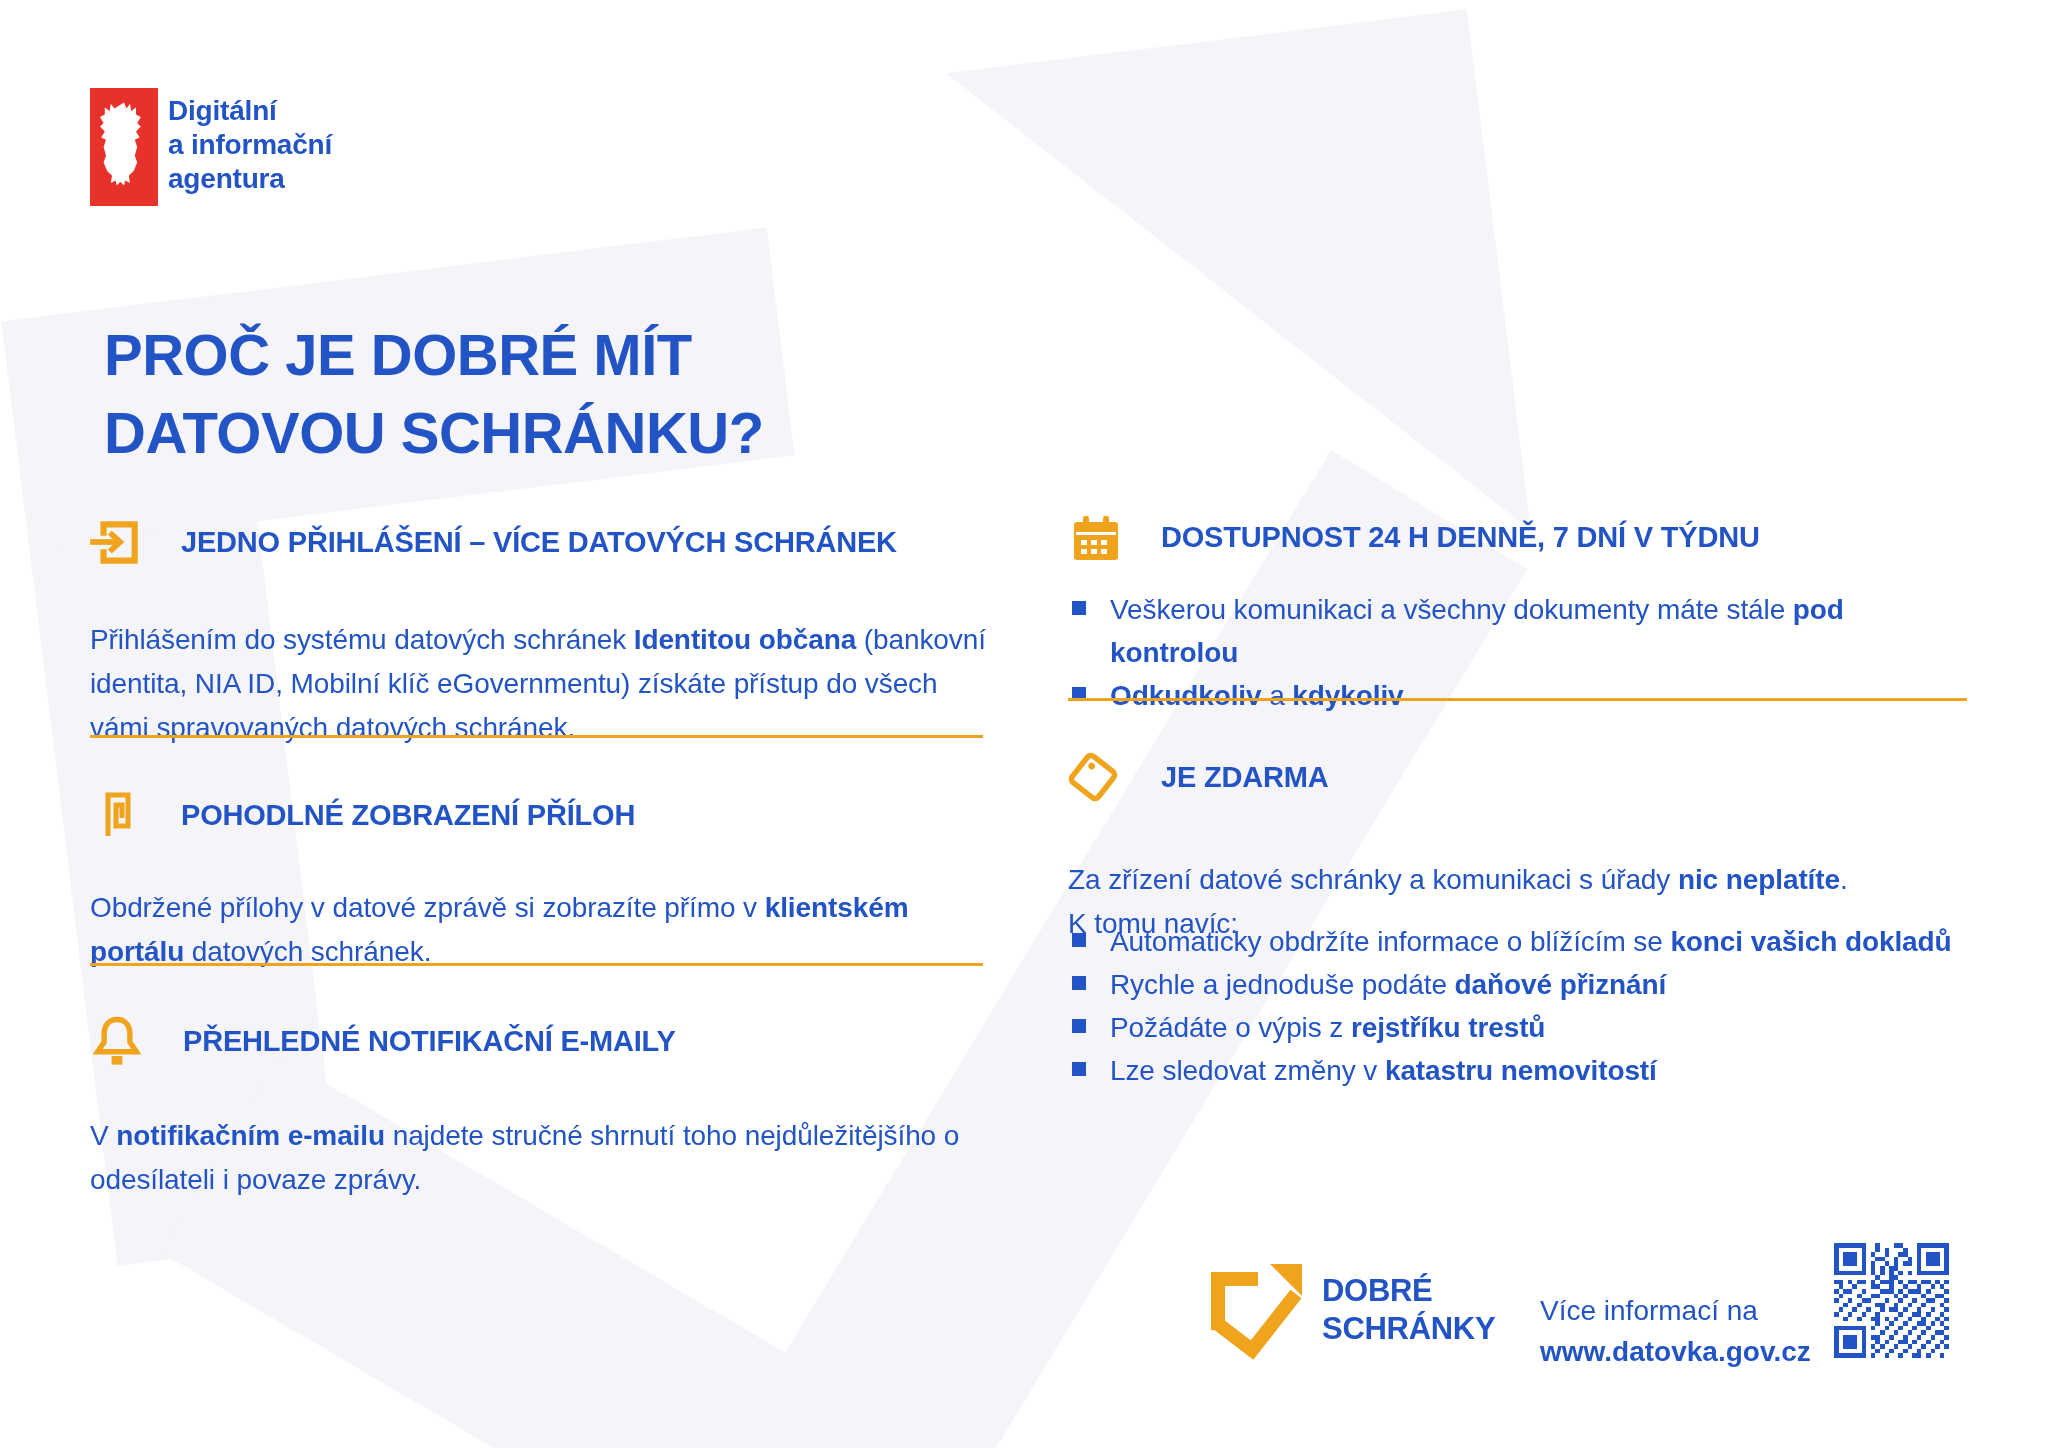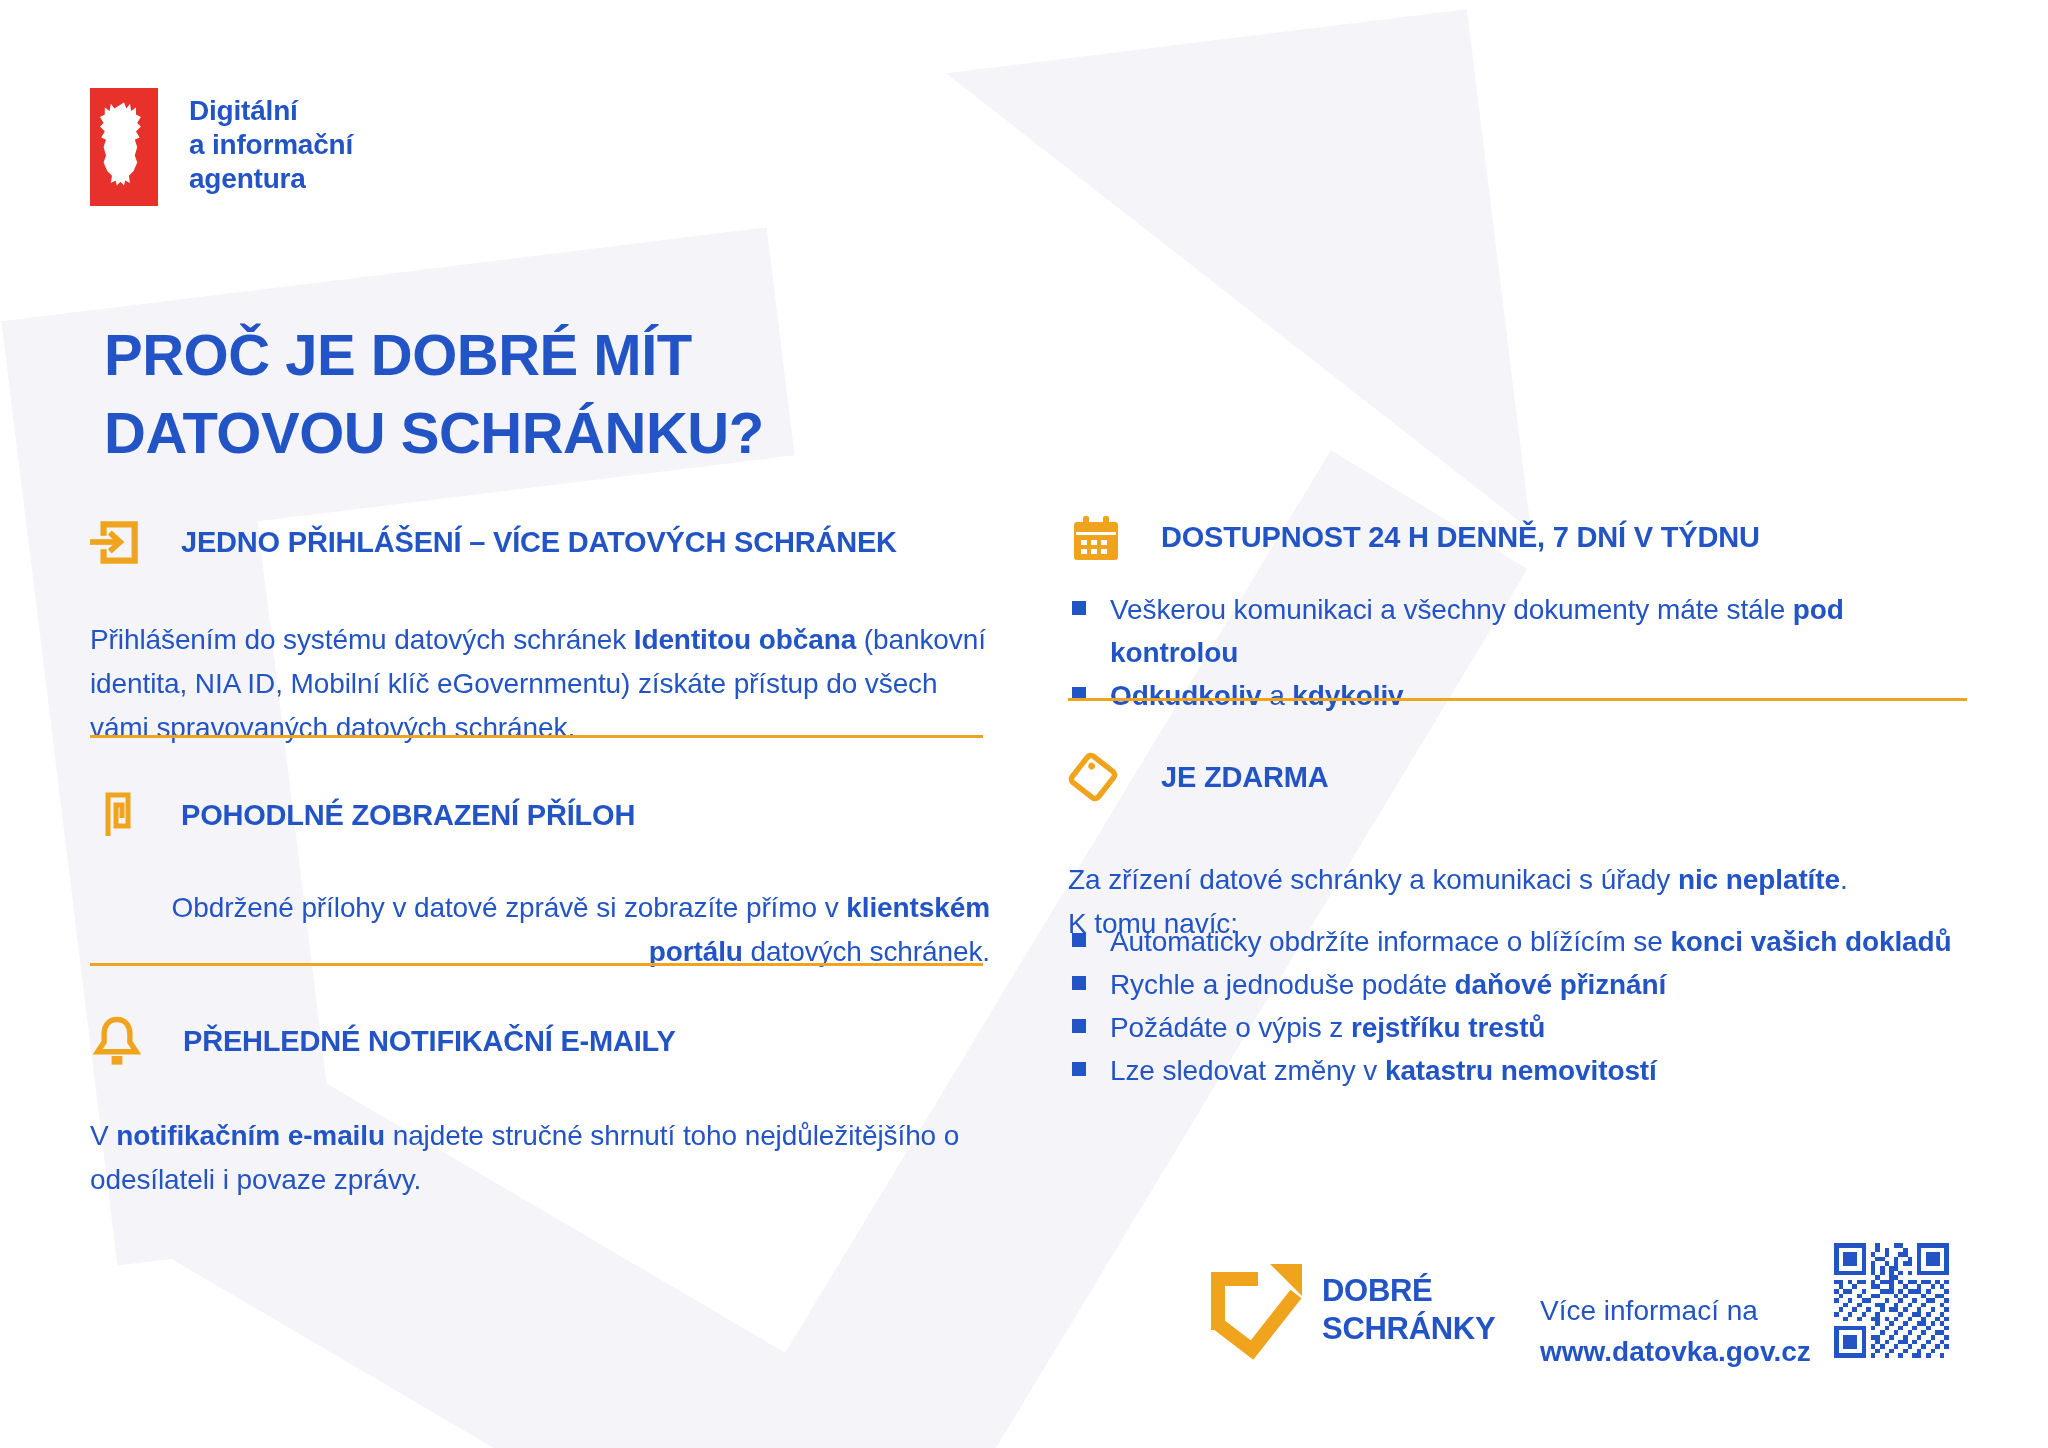--- a/index.html
+++ b/index.html
@@ -11,21 +11,21 @@
   *{box-sizing:border-box;}
   html,body{margin:0;padding:0;background:#e9e9e9;}
   .page{
     position:relative;width:2048px;height:1448px;margin:0 auto;
     background:#fff;overflow:hidden;
     font-family:"Liberation Sans",sans-serif;color:var(--blue);
   }
   .watermark{position:absolute;left:-10px;top:30px;width:1640px;height:1640px;
     transform:rotate(-7deg);transform-origin:50% 50%;pointer-events:none;}
   
-  .brand{position:absolute;left:90px;top:88px;display:flex;gap:31px;align-items:flex-start;}
+  .brand{position:absolute;left:90px;top:88px;display:flex;gap:10px;align-items:flex-start;}
   .brand-rect{width:68px;height:118px;background:var(--red);display:flex;align-items:center;justify-content:center;}
   .brand-text{font-size:28px;font-weight:bold;line-height:34px;padding-top:6px;letter-spacing:-0.2px;}
   
   .title{position:absolute;left:104px;top:316px;font-size:58px;font-weight:bold;
     line-height:78px;letter-spacing:-0.5px;margin:0;}
   
   .sec-head{position:absolute;display:flex;align-items:center;gap:37px;}
   .sec-head .h{font-size:29px;font-weight:bold;letter-spacing:-0.2px;white-space:nowrap;}
   .icon{flex:none;display:block;}
   
@@ -92,21 +92,21 @@
     <span>Přihlášením do systému datových schránek </span><b>Identitou občana</b><span> (bankovní identita, NIA ID, Mobilní klíč eGovernmentu) získáte přístup do všech vámi spravovaných datových schránek.</span>
   </p>
   <div class="divider" style="left:90px;top:735px;width:893px;"></div>
 
   <div class="sec-head" style="left:90px;top:786px;">
     <svg class="icon" width="54" height="58" viewBox="0 0 54 54">
       <path fill="none" stroke="var(--orange)" stroke-width="5" d="M18 48 V7 H38 V38 H26 V17 H32 V30"></path>
     </svg>
     <span class="h">POHODLNÉ ZOBRAZENÍ PŘÍLOH</span>
   </div>
-  <p class="para" style="left:90px;top:858px;text-align:right;">
+  <p class="para" style="left:90px;top:858px;">
     <span>Obdržené přílohy v datové zprávě si zobrazíte přímo v </span><b>klientském portálu</b><span> datových schránek.</span>
   </p>
   <div class="divider" style="left:90px;top:963px;width:893px;"></div>
 
   <div class="sec-head" style="left:88px;top:1012px;">
     <svg class="icon" width="58" height="58" viewBox="0 0 54 54">
       <path fill="none" stroke="var(--orange)" stroke-width="5" d="M27 7c-8 0-12 6-12 13v8l-6 9h36l-6-9v-8c0-7-4-13-12-13z"></path>
       <rect x="22" y="41" width="10" height="8" fill="var(--orange)"></rect>
     </svg>
     <span class="h">PŘEHLEDNÉ NOTIFIKAČNÍ E-MAILY</span>

